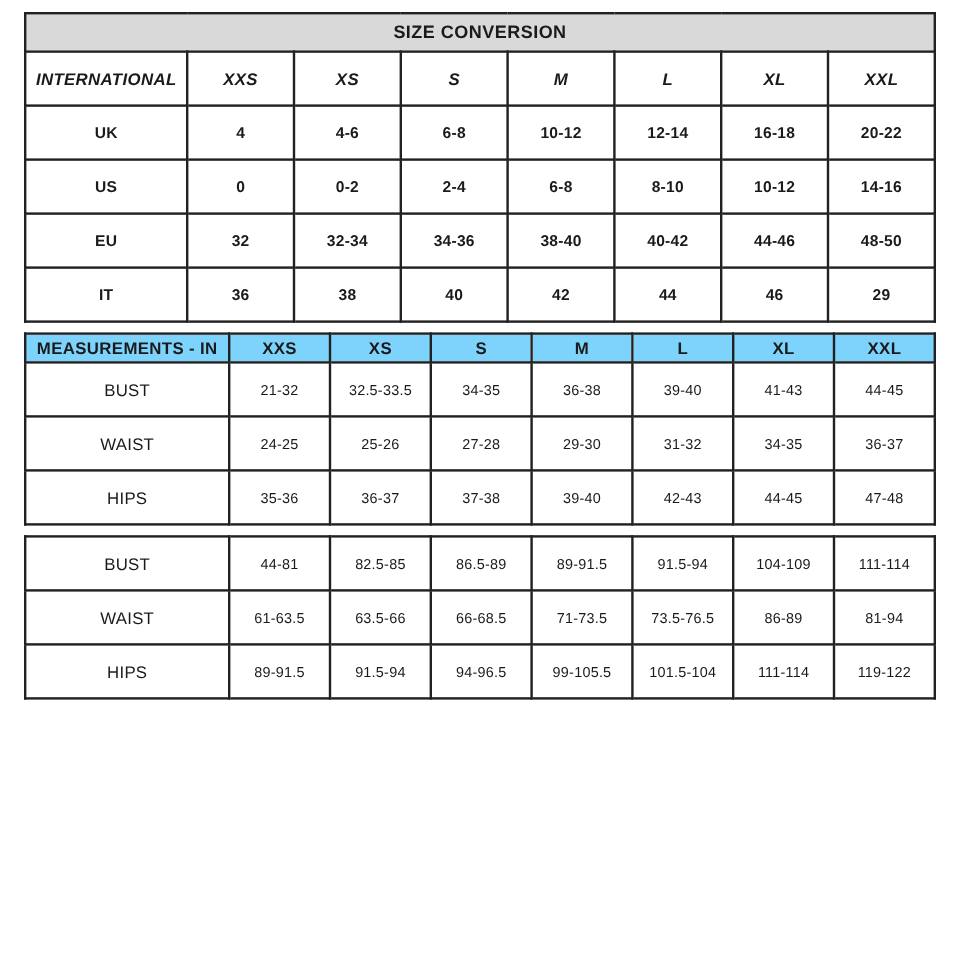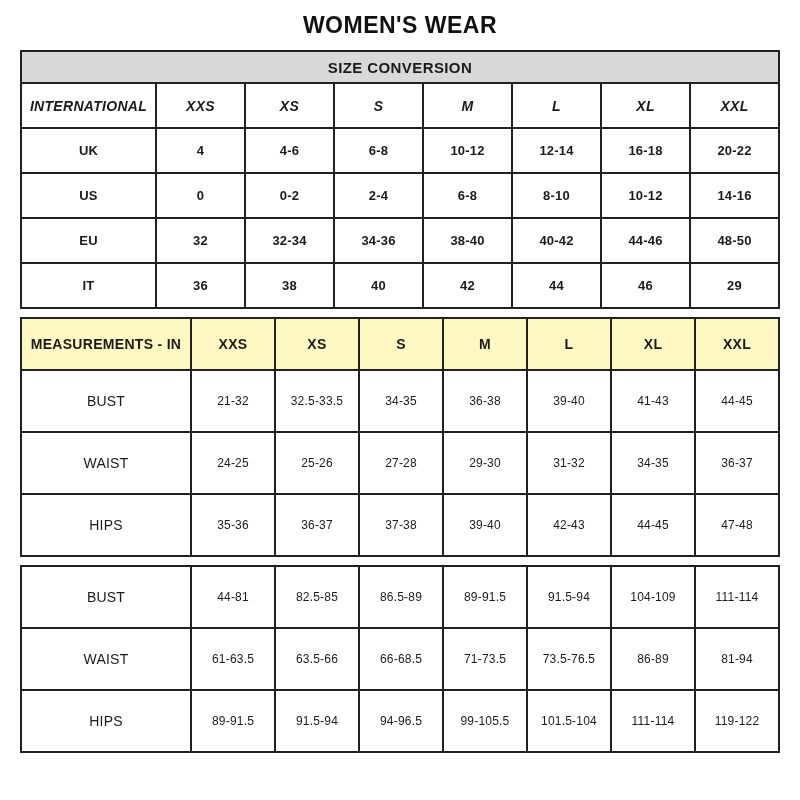--- a/index.html
+++ b/index.html
@@ -59,43 +59,42 @@
     height: 45px;
     font-size: 13px;
     font-weight: bold;
     letter-spacing: 0.2px;
     margin-left: 12px;
   }
   .t-conv .c-label { width: 135px; }
 
   
   .t-meas .head-row th {
-    background: #fef9c3;
-    height: 52px;
+    background: #7dd3fc;
+    height: 24px;
     font-size: 14px;
     font-weight: bold;
     letter-spacing: 0.3px;
   }
   .t-meas td {
-    height: 62px;
+    height: 45px;
     font-size: 12px;
     font-weight: normal;
     letter-spacing: 0.2px;
   }
   .t-meas td.row-label {
     font-size: 14px;
   }
   .t-meas .c-label { width: 170px; }
 </style>
 </head>
 <body>
 
 <div class="page">
 
-  <div class="page-title">WOMEN'S WEAR</div>
 
   <table class="t-conv">
     <colgroup>
       <col class="c-label">
         <col>
         <col>
         <col>
         <col>
         <col>
         <col>

